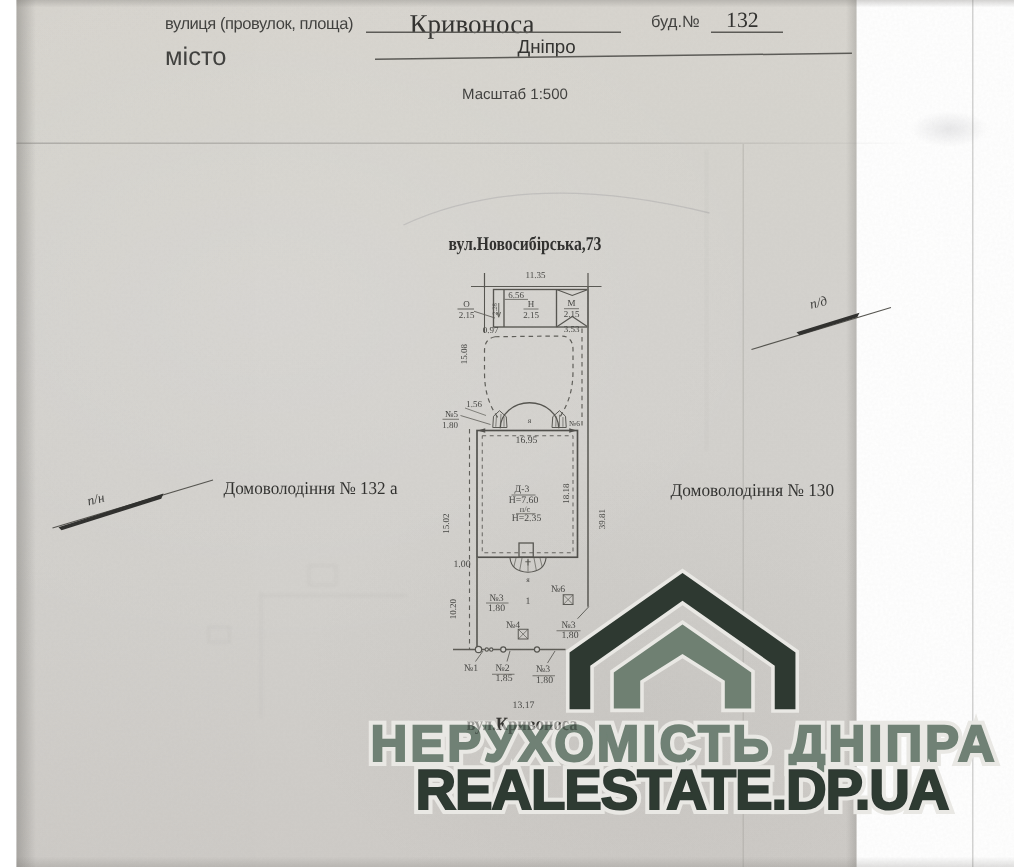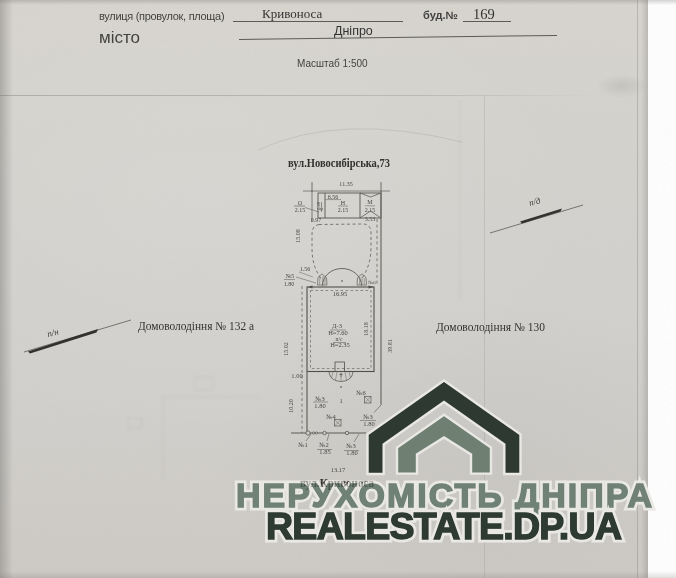--- a/index.html
+++ b/index.html
@@ -1,17 +1,17 @@
 <!DOCTYPE html>
 <html><head>
 <meta charset="utf-8">
 <style>
   html,body{margin:0;padding:0;}
   body{width:676px;height:578px;overflow:hidden;font-family:"Liberation Sans",sans-serif;}
-  .page{position:absolute;left:0;top:0;width:648px;height:578px;
+  .page{position:absolute;left:11px;top:0;width:560px;height:578px;
     background:
       radial-gradient(90% 60% at 30% 35%, rgba(255,255,255,0.10), rgba(255,255,255,0) 70%),
       radial-gradient(60% 40% at 75% 80%, rgba(90,88,84,0.06), rgba(90,88,84,0) 70%),
       linear-gradient(180deg,#d8d5cf 0%,#d6d4ce 14%,#d4d2ce 38%,#d2d0cc 72%,#cecbc7 100%);}
   .abs{position:absolute;}
 </style>
 </head>
 <body>
 
 <div class="page">
@@ -25,27 +25,27 @@
   <div class="abs" style="left:0;bottom:0;width:676px;height:7px;background:linear-gradient(0deg,rgba(115,113,109,.22),rgba(115,113,109,0));"></div>
 
   <div class="abs" style="left:0;top:95px;width:600px;height:1px;background:linear-gradient(90deg,rgba(110,108,104,.38),rgba(110,108,104,.25) 70%,rgba(110,108,104,0));"></div>
 
   <div class="abs" style="left:484px;top:96px;width:1px;height:482px;background:rgba(120,118,114,.20);"></div>
 
   <div class="abs" style="left:637px;top:0;width:1px;height:578px;background:rgba(110,108,106,.30);"></div>
 
   <div class="abs" style="left:99px;top:10px;font-size:11px;letter-spacing:-0.3px;color:#3f3f3d;">вулиця (провулок, площа)</div>
 
-  <div class="abs" style="left:262px;top:6px;font-family:'Liberation Serif',serif;font-size:13px;color:#30302e;">Кривоноса</div>
+  <div class="abs" style="left:262px;top:6px;font-family:'Liberation Serif',serif;font-size:18px;color:#30302e;">Кривоноса</div>
 
   <div class="abs" style="left:233px;top:21px;width:170px;height:1px;background:#5a5955;"></div>
 
-  <div class="abs" style="left:423px;top:9px;font-size:11px;color:#3f3f3d;font-weight:bold;">буд.№</div>
-
-  <div class="abs" style="left:473px;top:6px;font-family:'Liberation Serif',serif;font-size:14.5px;color:#30302e;">169</div>
+  <div class="abs" style="left:423px;top:9px;font-size:11px;color:#3f3f3d;">буд.№</div>
+
+  <div class="abs" style="left:473px;top:6px;font-family:'Liberation Serif',serif;font-size:14.5px;color:#30302e;">132</div>
 
   <div class="abs" style="left:463px;top:21px;width:48px;height:1px;background:#5a5955;"></div>
 
   <div class="abs" style="left:99px;top:28px;font-size:17px;color:#3f3f3d;">місто</div>
 
   <div class="abs" style="left:334px;top:24px;font-size:12.5px;color:#30302e;">Дніпро</div>
 
   <div class="abs" style="left:239px;top:38.5px;width:318px;height:1px;background:#5a5955;transform:rotate(-0.72deg);transform-origin:left center;"></div>
 
   <div class="abs" style="left:297px;top:58px;font-size:10px;color:#3f3f3d;">Масштаб 1:500</div>

